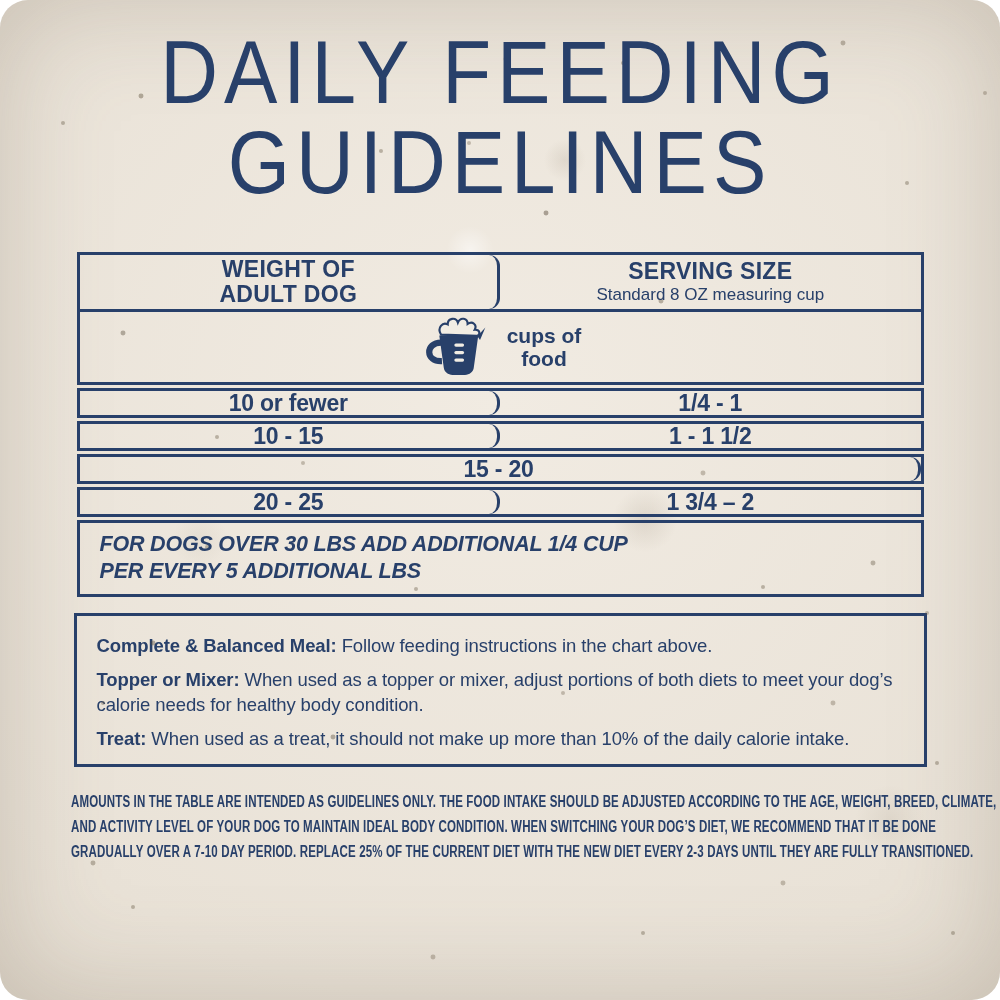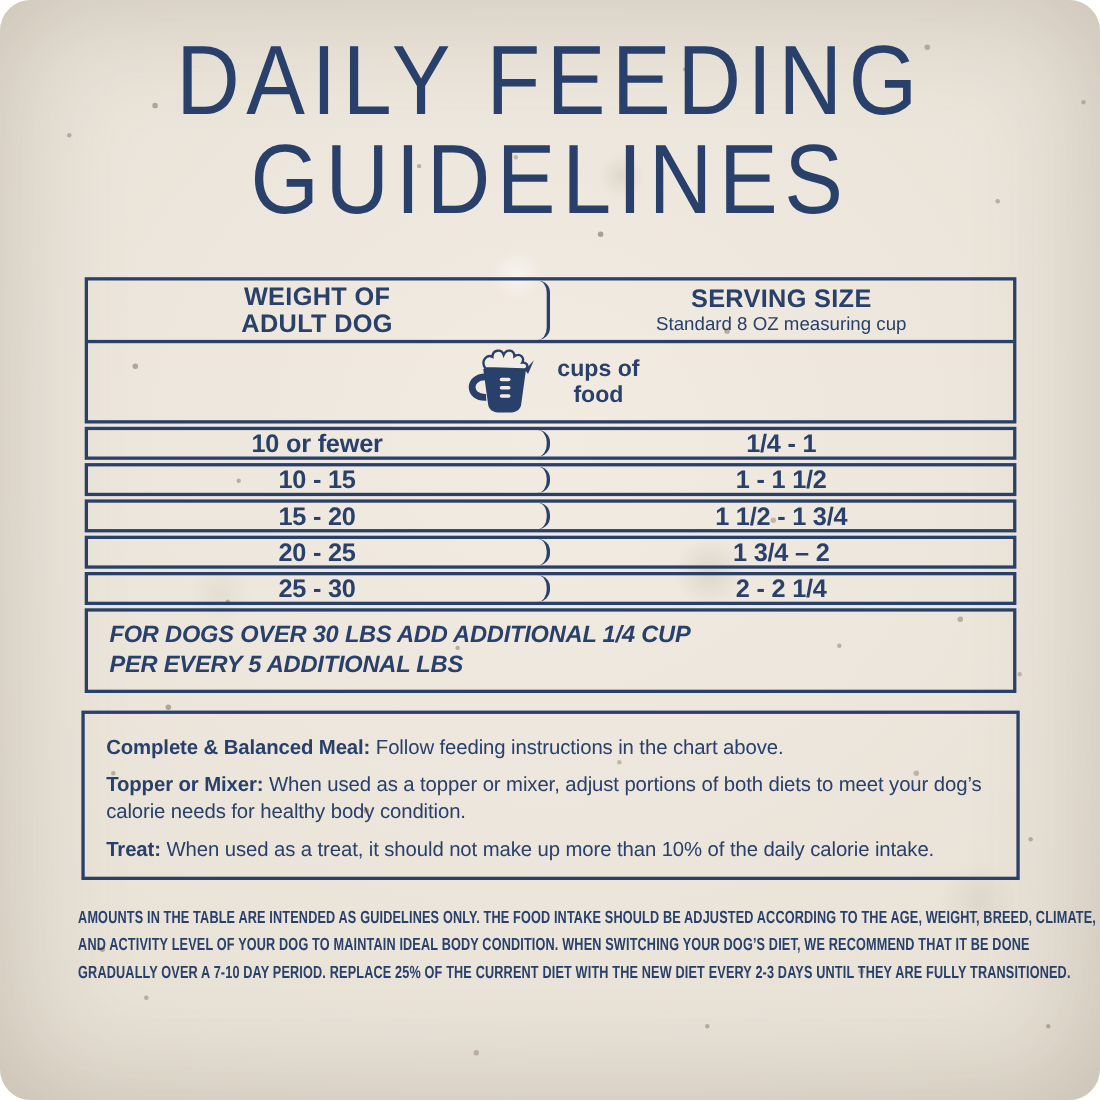--- a/index.html
+++ b/index.html
@@ -130,29 +130,24 @@
     <div class="tbox split data-row">
       <div class="c left">10 or fewer</div>
       <div class="c">1/4 - 1</div>
     </div>
     <div class="tbox split data-row">
       <div class="c left">10 - 15</div>
       <div class="c">1 - 1 1/2</div>
     </div>
     <div class="tbox split data-row">
       <div class="c left">15 - 20</div>
-      <div class="c">1 1/2 - 1 3/4</div>
     </div>
     <div class="tbox split data-row">
       <div class="c left">20 - 25</div>
       <div class="c">1 3/4 – 2</div>
-    </div>
-    <div class="tbox split data-row">
-      <div class="c left">25 - 30</div>
-      <div class="c">2 - 2 1/4</div>
     </div>
 
     <div class="tbox footnote">
       <div class="fn-line">FOR DOGS OVER 30 LBS ADD ADDITIONAL 1/4 CUP</div>
       <div class="fn-line">PER EVERY 5 ADDITIONAL LBS</div>
     </div>
   </div>
 
   <div class="notes">
     <p class="note"><b>Complete &amp; Balanced Meal:</b> <span>Follow feeding instructions in the chart above.</span></p>

